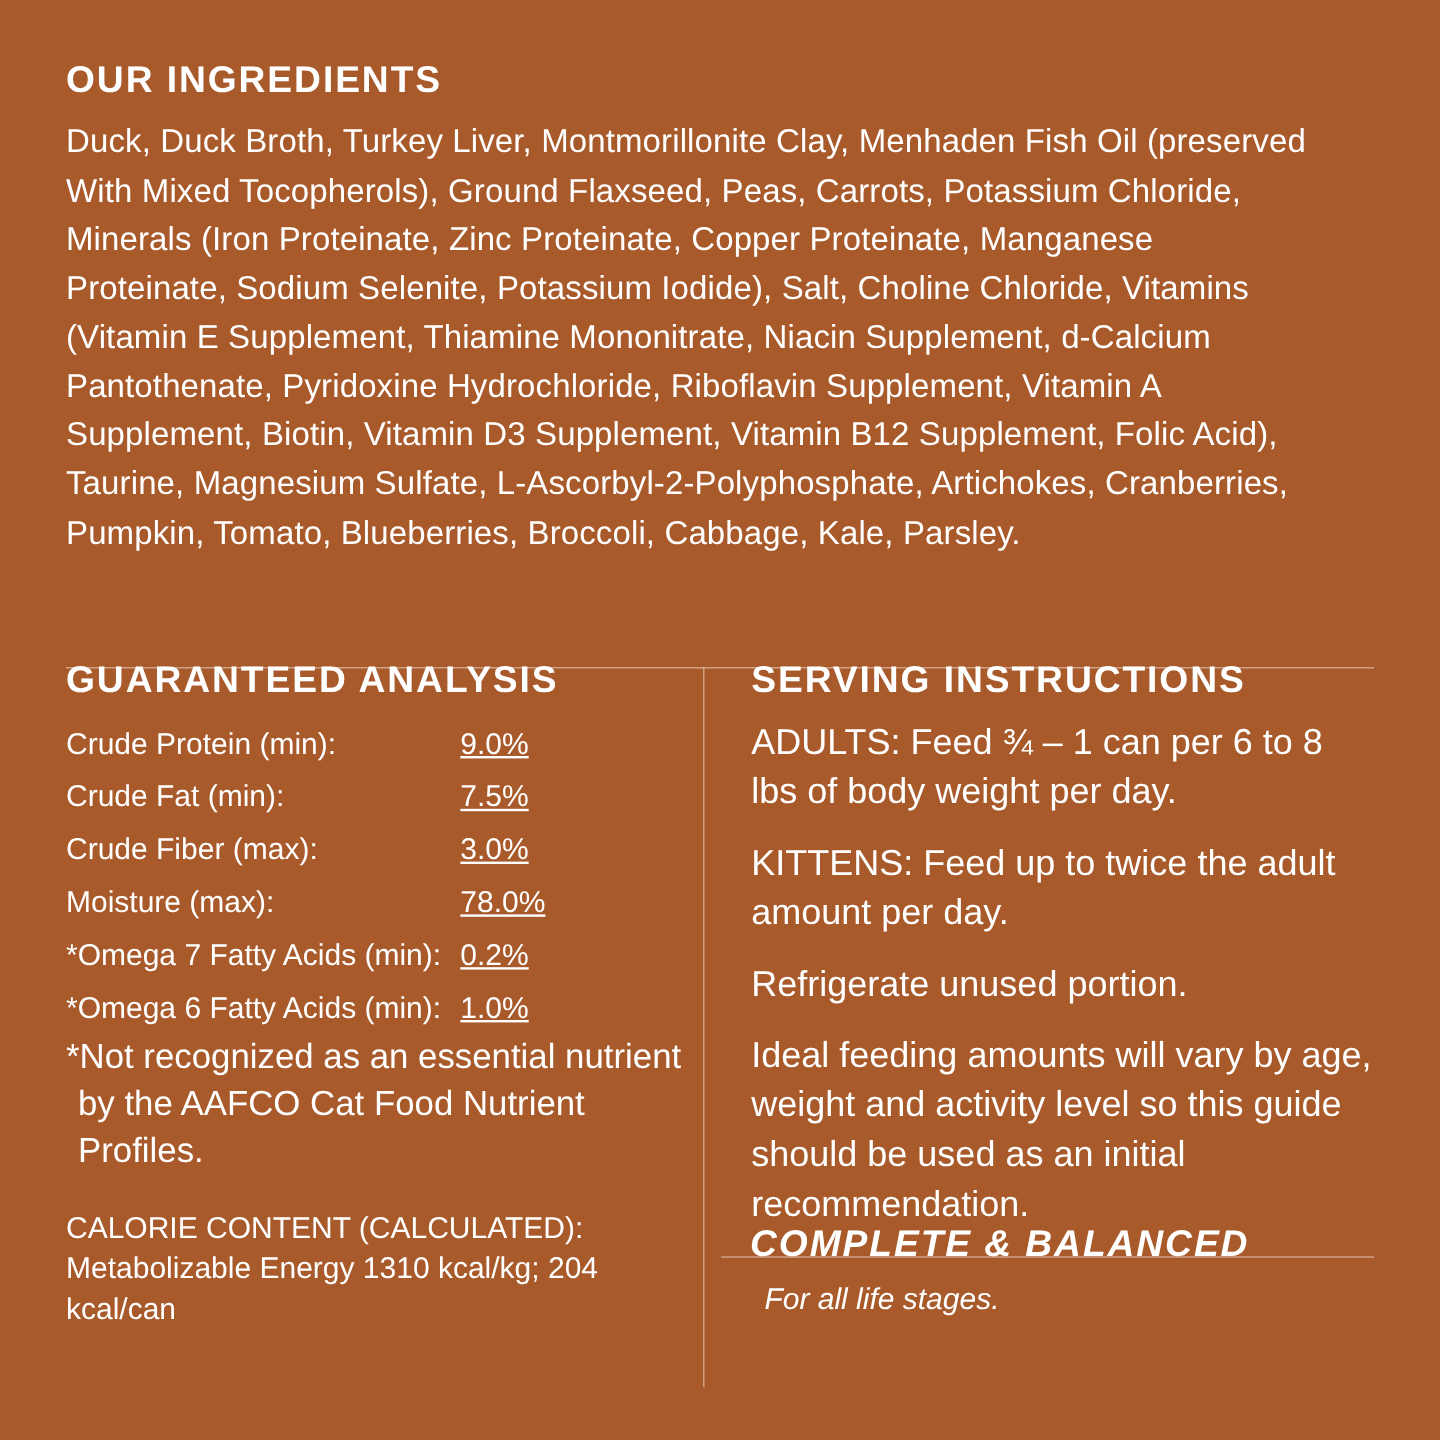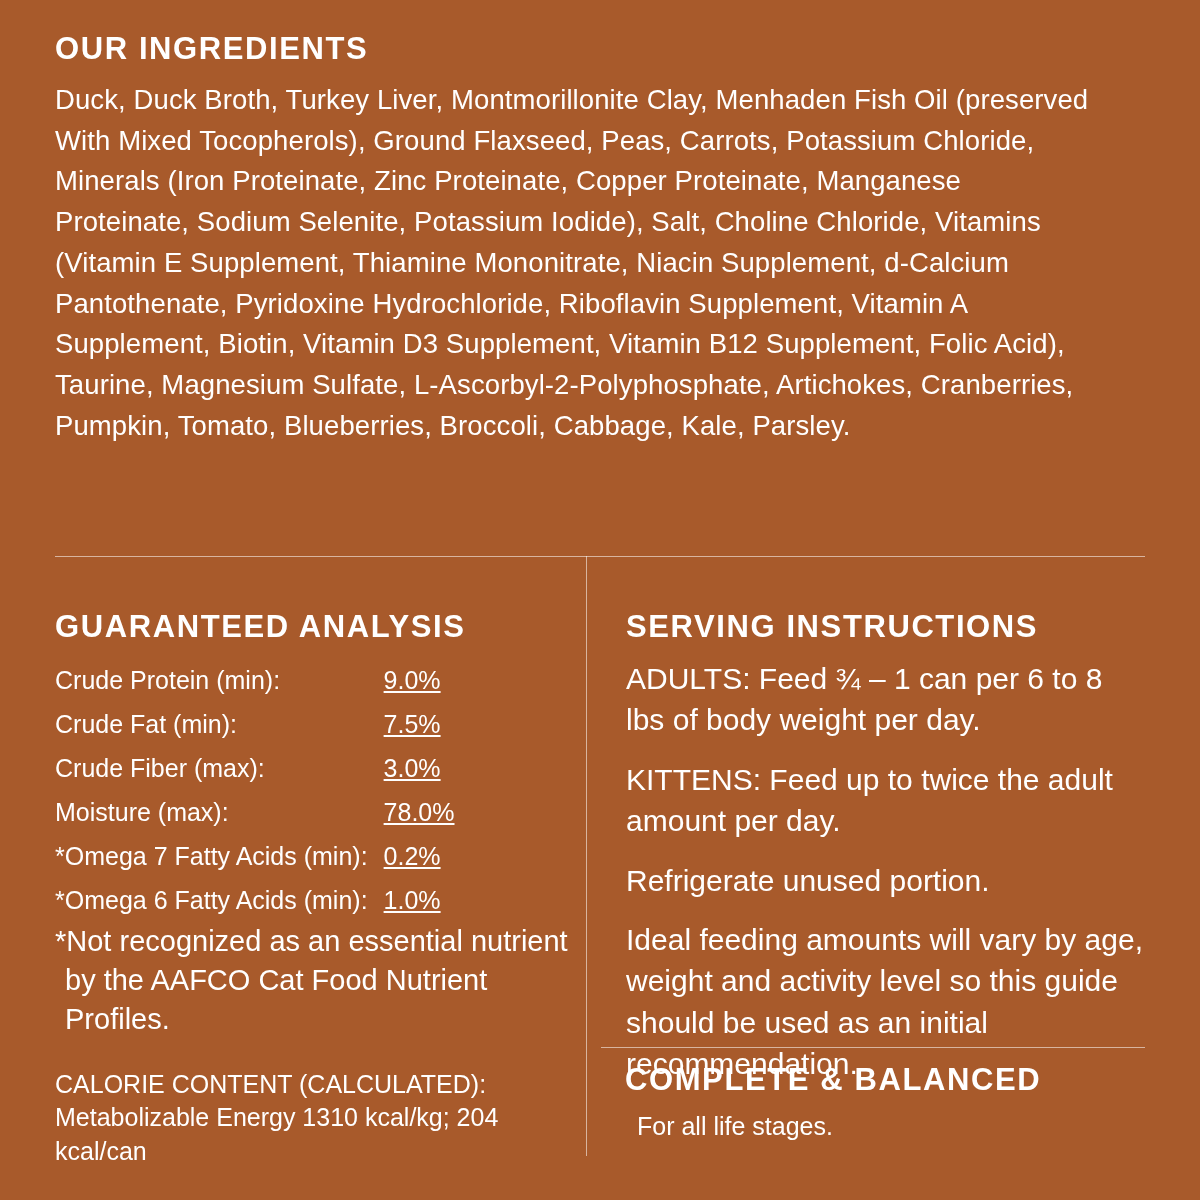--- a/index.html
+++ b/index.html
@@ -12,21 +12,21 @@
     background: #A85A2B;
     font-family: "Liberation Sans", sans-serif;
     color: #FFFFFF;
     overflow: hidden;
   }
   .page {
     position: relative;
     width: 1200px;
     height: 1200px;
     box-sizing: border-box;
-    padding: 26px 55px 0 55px;
+    padding: 44px 55px 0 55px;
   }
 
   .section-title {
     font-size: 31px;
     font-weight: bold;
     letter-spacing: 1.6px;
     margin: 0 0 14px 0;
     line-height: 1.1;
   }
 
@@ -65,21 +65,21 @@
     top: 1047px;
     width: 544px;
     height: 1px;
     background: rgba(255,255,255,0.55);
   }
 
   
   .columns {
     position: absolute;
     left: 55px;
-    top: 610px;
+    top: 550px;
     width: 1090px;
     display: flex;
   }
   .col-left {
     width: 520px;
     padding-right: 10px;
   }
   .col-right {
     width: 524px;
     margin-left: 46px;
@@ -124,22 +124,23 @@
     font-size: 30px;
     line-height: 1.38;
     margin: 0 0 18px 0;
   }
   .serve-p:last-child { margin-bottom: 0; }
 
   
   .cb-block {
     position: absolute;
     left: 625px;
-    top: 1062px;
+    top: 1019px;
     width: 520px;
+    font-style: italic;
   }
   .cb-title {
     font-size: 31px;
     font-weight: bold;
     letter-spacing: 1.6px;
     margin: 0 0 8px 0;
   }
   .cb-text {
     font-size: 25px;
     line-height: 1.3;

